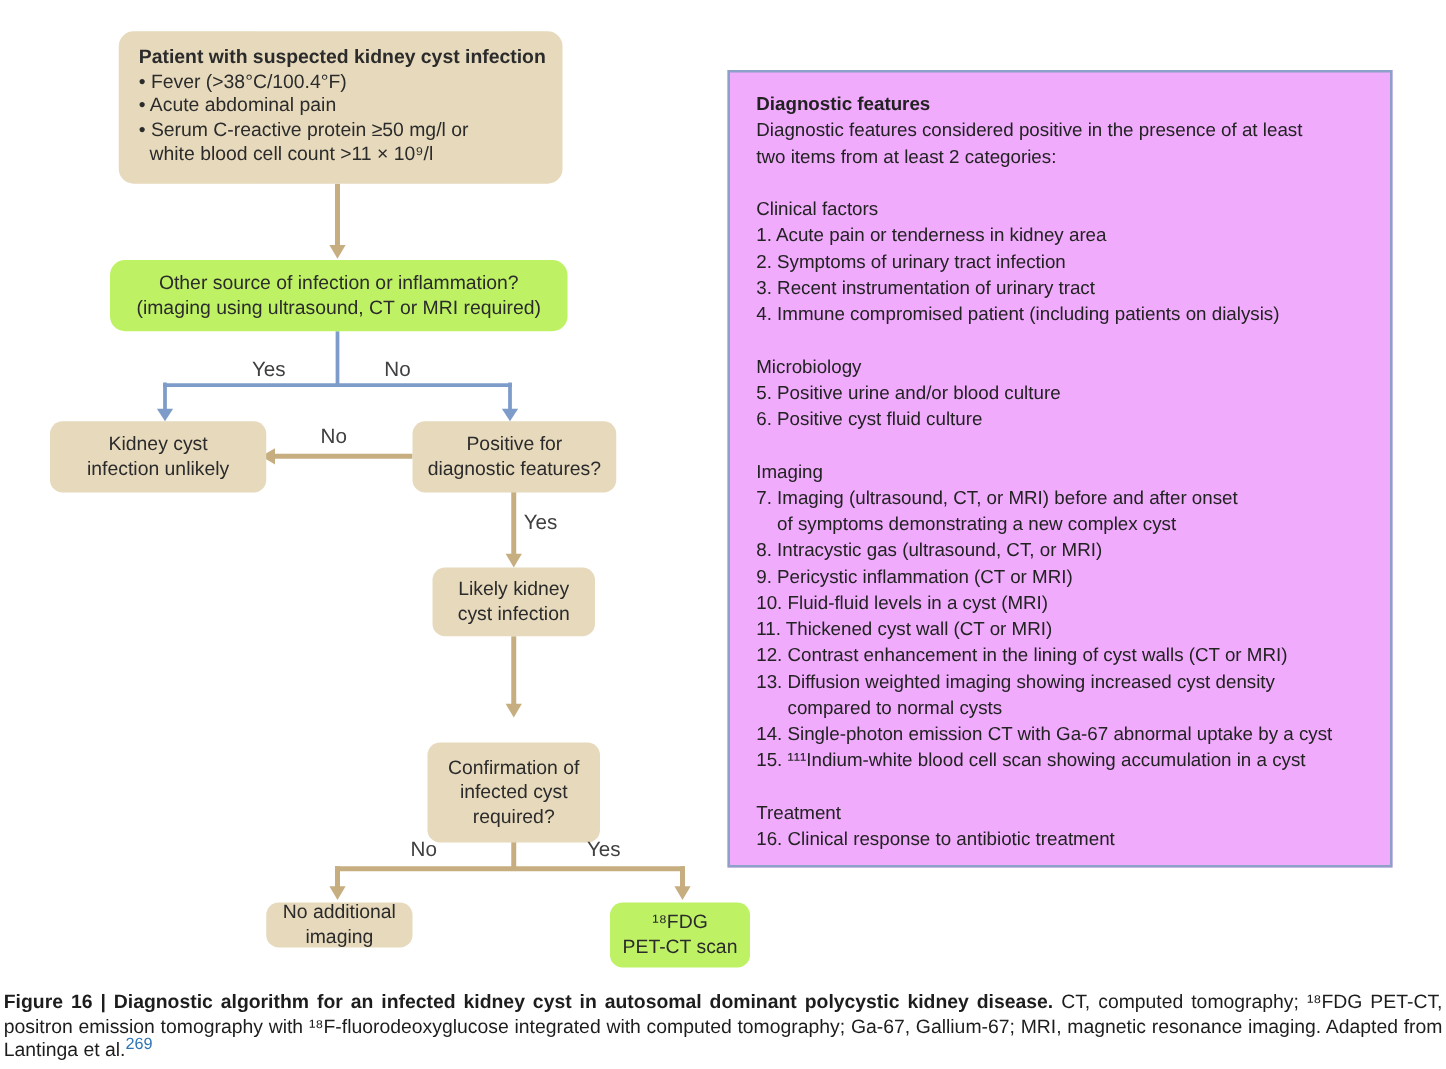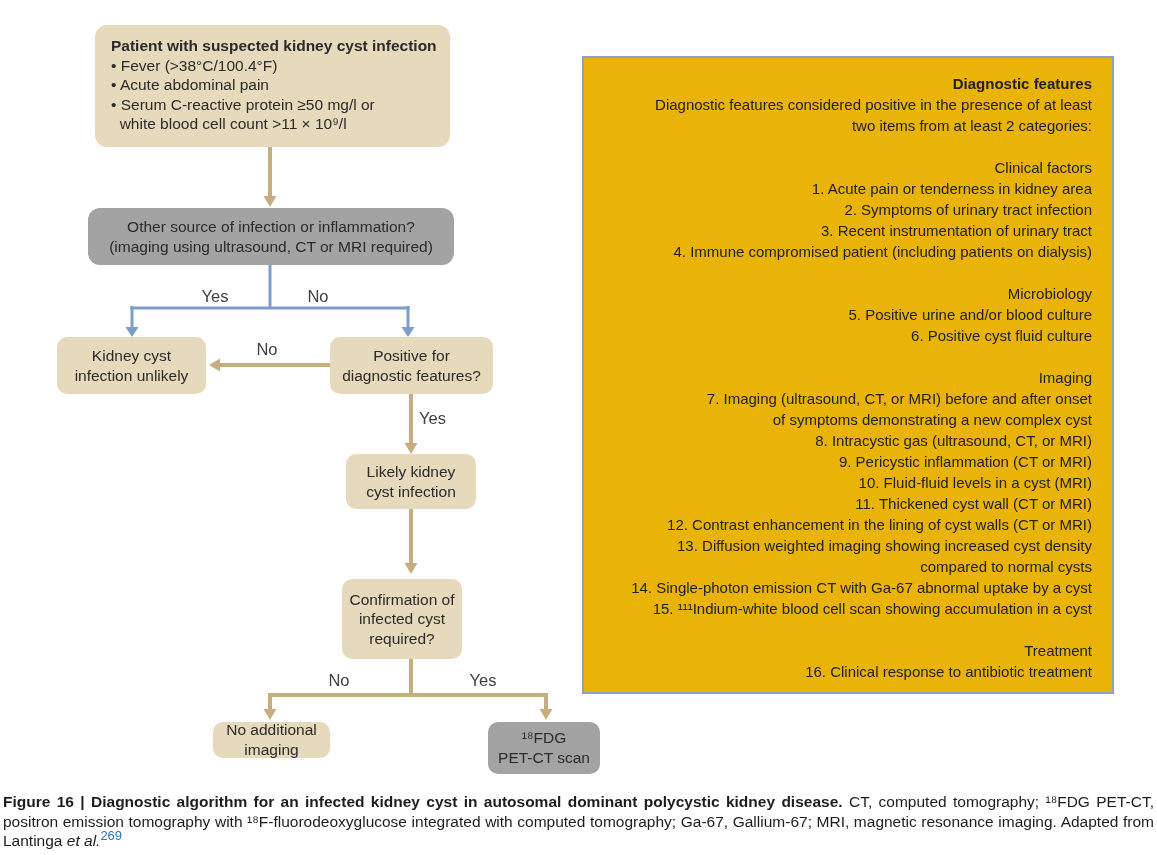--- a/index.html
+++ b/index.html
@@ -10,47 +10,47 @@
   }
   svg.connectors { position:absolute; left:0; top:0; }
 
   .node {
     position:absolute; box-sizing:border-box; border-radius:10px;
     display:flex; flex-direction:column; justify-content:center; align-items:center;
     text-align:center; font-size:15.5px; line-height:1.26; white-space:pre-line;
     color:#2b2b2b;
   }
   .tan  { background:#e6d9bc; }
-  .blue { background:#a3a3a3; }
+  .blue { background:#bef264; }
   .node.patient {
     align-items:flex-start; justify-content:flex-start; text-align:left;
     padding:11px 8px 11px 16px; border-radius:12px;
   }
   .node-title { font-weight:bold; }
   .bullet { white-space:pre-wrap; }
 
   .edge-label { position:absolute; font-size:16.5px; color:#404040; }
   .centered { transform:translateX(-50%); }
 
   .panel {
     position:absolute; left:582px; top:56px; width:532px; height:638px;
-    box-sizing:border-box; background:#eab308; border:2.5px solid #8ca0c8;
-    padding:15px 20px 12px 21px; font-size:15px; line-height:21px; color:#222222;text-align:right;
+    box-sizing:border-box; background:#f0abfc; border:2.5px solid #8ca0c8;
+    padding:15px 20px 12px 21px; font-size:15px; line-height:21px; color:#222222;
   }
   .panel-title { font-weight:bold; }
   .panel-intro { white-space:pre-line; }
   .panel-heading { font-weight:normal; margin-top:21px; }
   .panel-item { white-space:pre-wrap; }
 
   .caption {
     position:absolute; left:3px; top:792px; width:1151px;
     font-size:15.5px; line-height:19.5px; text-align:justify; color:#1d1d1d;
   }
   .caption .bold { font-weight:bold; }
-  .caption .it { font-style:italic; }
+  .caption .it { }
   .caption .ref { color:#2e75b5; font-size:13px; vertical-align:super; line-height:0; }
 </style>
 </head>
 <body>
 
 <div class="canvas">
 
   <svg class="connectors" width="1157" height="855" viewBox="0 0 1157 855">
 
     <g stroke="#c6ae80" stroke-width="4" fill="#c6ae80">
@@ -84,30 +84,30 @@
     <div class="node-title">Patient with suspected kidney cyst infection</div>
     <div class="bullet">• Fever (&gt;38°C/100.4°F)</div>
     <div class="bullet">• Acute abdominal pain</div>
     <div class="bullet">• Serum C-reactive protein ≥50 mg/l or
   white blood cell count &gt;11 × 10⁹/l</div>
   </div>
 
   <div class="node blue" style="left:88px; top:208px; width:366px; height:57px; border-radius:12px;">Other source of infection or inflammation?
 (imaging using ultrasound, CT or MRI required)</div>
 
-  <div class="node tan" style="left:57px; top:337px; width:149px; height:57px;">Kidney cyst
+  <div class="node tan" style="left:40px; top:337px; width:173px; height:57px;">Kidney cyst
 infection unlikely</div>
 
   <div class="node tan" style="left:330px; top:337px; width:163px; height:57px;">Positive for
 diagnostic features?</div>
 
   <div class="node tan" style="left:346px; top:454px; width:130px; height:55px;">Likely kidney
 cyst infection</div>
 
-  <div class="node tan" style="left:342px; top:579px; width:120px; height:80px;">Confirmation of
+  <div class="node tan" style="left:342px; top:594px; width:138px; height:80px;">Confirmation of
 infected cyst
 required?</div>
 
   <div class="node tan" style="left:213px; top:722px; width:117px; height:36px;">No additional
 imaging</div>
 
   <div class="node blue" style="left:488px; top:722px; width:112px; height:52px;">¹⁸FDG
 PET-CT scan</div>
 
   <span class="edge-label centered" style="left:215px; top:287px;">Yes</span>

